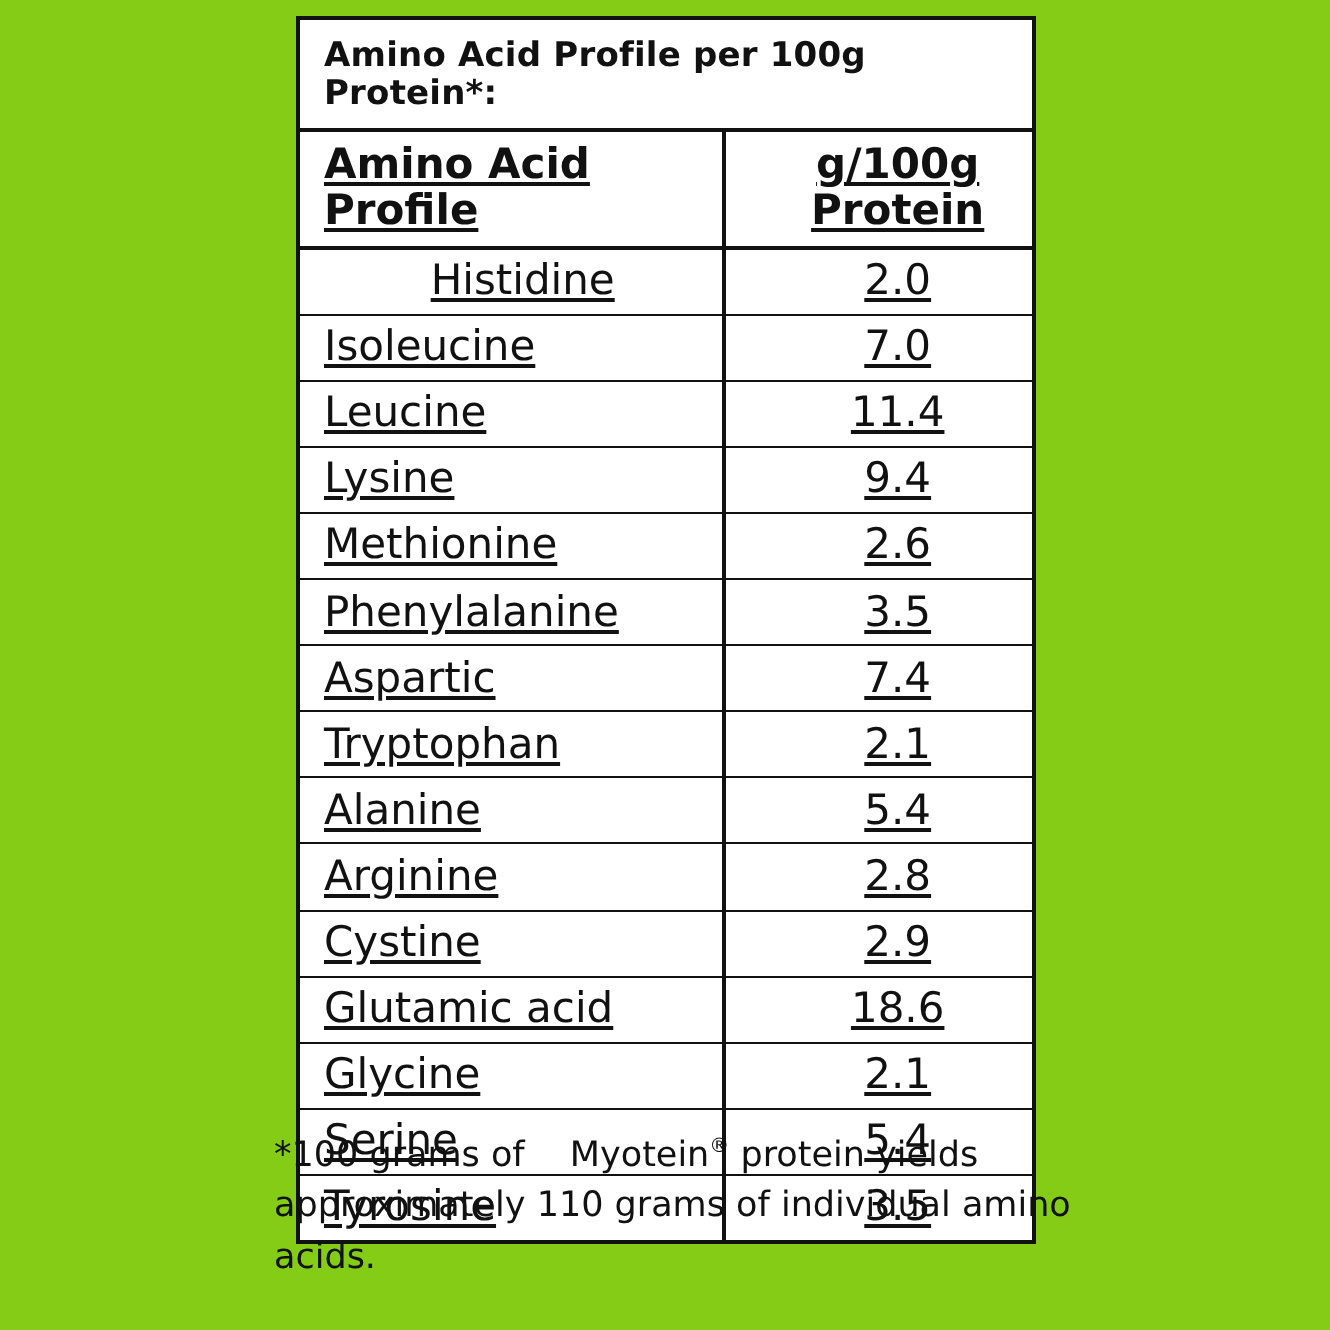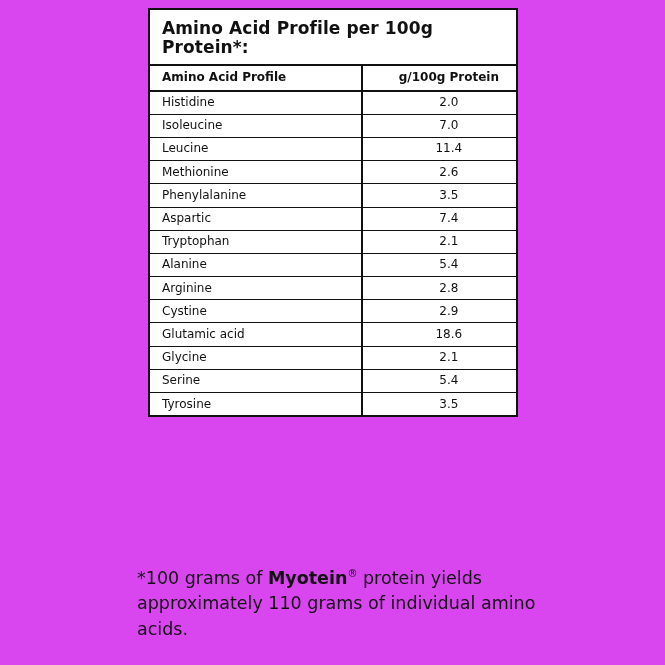--- a/index.html
+++ b/index.html
@@ -11,21 +11,21 @@
     height: 665px;
     background: #fdfcf6;
     font-family: "DejaVu Sans", sans-serif;
     color: #111111;
     overflow: hidden;
   }
   .page {
     position: relative;
     width: 665px;
     height: 665px;
-    background: #d946ef;
+    background: #84cc16;
     box-sizing: border-box;
   }
   .panel {
     position: absolute;
     left: 148px;
     top: 8px;
     width: 370px;
     box-sizing: border-box;
     border: 2px solid #111111;
     background: #ffffff;
@@ -39,23 +39,24 @@
     letter-spacing: 0.1px;
   }
   table.profile {
     border-collapse: collapse;
     width: 100%;
     table-layout: fixed;
   }
   table.profile th,
   table.profile td {
     border-top: 2px solid #111111;
-    font-size: 12px;
+    font-size: 21px;
     line-height: 1.1;
     padding: 4.5px 0 4.5px 0;
+    text-decoration: underline;
   }
   table.profile th.col-name,
   table.profile td.col-name {
     width: 61%;
     text-align: left;
     padding-left: 12px;
     box-sizing: border-box;
   }
   table.profile th.col-val,
   table.profile td.col-val {
@@ -66,35 +67,37 @@
   }
   table.profile thead th {
     font-weight: bold;
     border-top: 2px solid #111111;
     border-bottom: 2px solid #111111;
     padding-top: 5px;
     padding-bottom: 5px;
   }
   table.profile tbody tr:first-child td {
     border-top: none;
+    text-align: center;
   }
   table.profile tbody td {
     border-top: 1.5px solid #111111;
   }
   .footnote {
     position: absolute;
     left: 137px;
     top: 566px;
     width: 420px;
     font-size: 17.5px;
     line-height: 1.45;
     color: #111111;
   }
   .footnote b {
-    font-weight: bold;
+    font-weight: normal;
+    margin-left: 17px;
   }
   .footnote sup {
     font-size: 10px;
     vertical-align: super;
     line-height: 0;
   }
 </style>
 </head>
 <body>
 
@@ -114,20 +117,24 @@
           <td class="col-name">Histidine</td>
           <td class="col-val">2.0</td>
         </tr>
         <tr>
           <td class="col-name">Isoleucine</td>
           <td class="col-val">7.0</td>
         </tr>
         <tr>
           <td class="col-name">Leucine</td>
           <td class="col-val">11.4</td>
+        </tr>
+        <tr>
+          <td class="col-name">Lysine</td>
+          <td class="col-val">9.4</td>
         </tr>
         <tr>
           <td class="col-name">Methionine</td>
           <td class="col-val">2.6</td>
         </tr>
         <tr>
           <td class="col-name">Phenylalanine</td>
           <td class="col-val">3.5</td>
         </tr>
         <tr>

